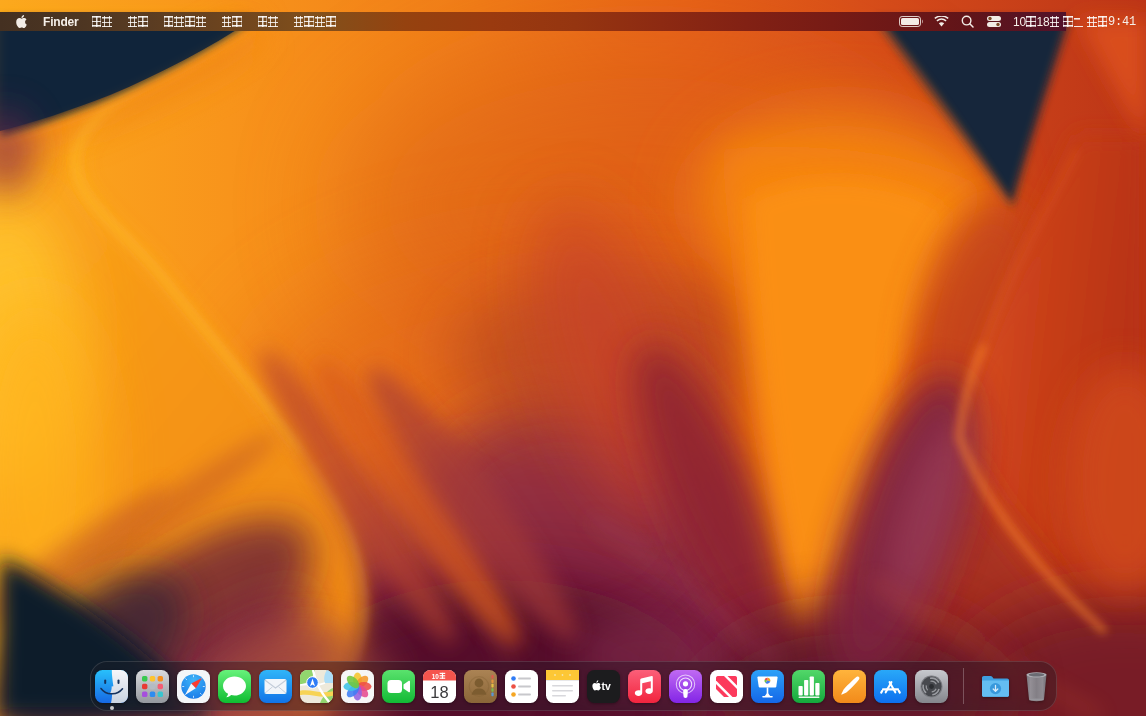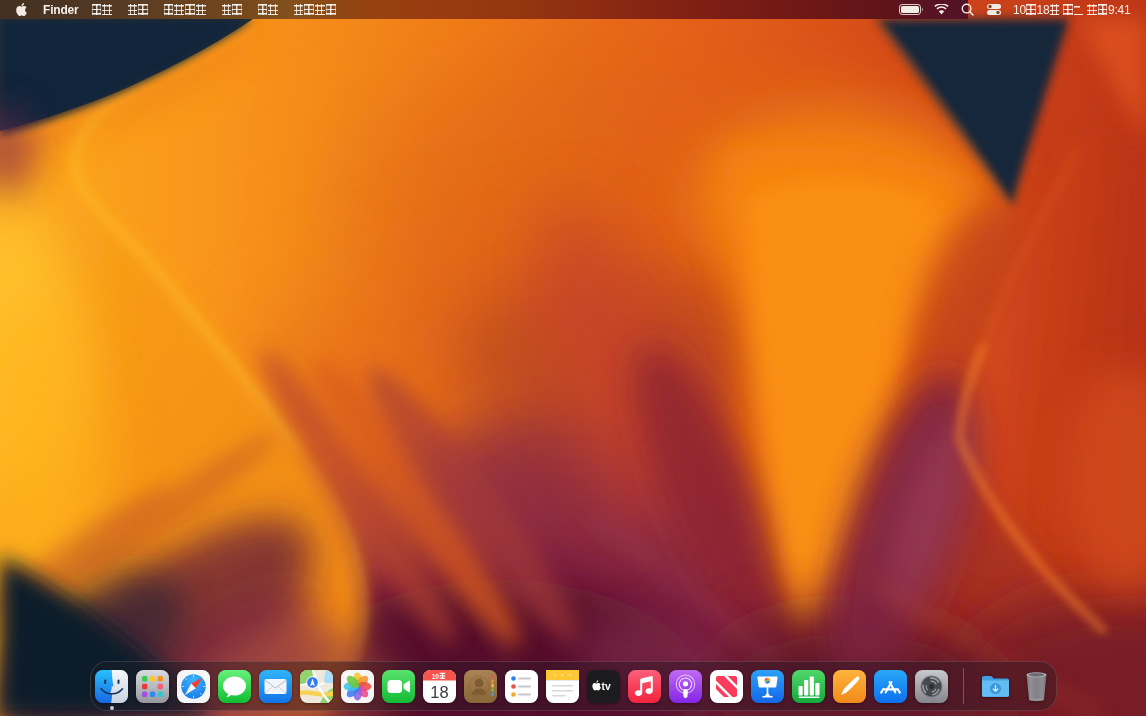--- a/index.html
+++ b/index.html
@@ -1,20 +1,20 @@
 <!DOCTYPE html>
 <html><head>
 <meta charset="utf-8">
 <style>
   html,body{margin:0;padding:0;width:1146px;height:716px;overflow:hidden;background:#0e2132;
     font-family:"Liberation Sans",sans-serif;}
   #stage{position:relative;width:1146px;height:716px;overflow:hidden;}
   #wall{position:absolute;left:0;top:0;}
   
-  #menubar{position:absolute;left:0;top:0;width:968px;height:19px;
+  #menubar{position:absolute;left:0;top:12px;width:1066px;height:19px;
     background:linear-gradient(90deg,
       #443021 0%, #4c3522 7%, #5a3c22 14%, #6f451e 22%, #82501b 30%,
       #95420f 38%, #9a3a0f 46%, #953510 54%, #8d2a12 62%, #822114 70%,
       #771b15 78%, #6b1717 85%, #601419 91%, #581323 96%, #52122a 100%);
     display:flex;align-items:center;color:#f4ede8;font-size:12.5px;}
   
   .g{display:inline-block;width:9.8px;height:11px;margin:0 0.5px;vertical-align:-1.5px;
      background:
        linear-gradient(#ffffffE8,#ffffffE8) 0 0/100% 1.6px no-repeat,
        linear-gradient(#ffffffD8,#ffffffD8) 0 4.6px/100% 1.4px no-repeat,
@@ -237,21 +237,21 @@
     <span class="mtxt" style="font-weight:400;">10</span>
         <span class="g" style="width:9.5px"></span>
         <span class="mtxt" style="font-weight:400;">18</span>
         <span class="g v2" style="width:9.5px"></span>
         <span class="gs"></span>
         <span class="g" style="width:9.5px"></span>
         <span class="g v3" style="width:9.5px"></span>
         <span class="gs"></span>
         <span class="g v2" style="width:9.5px"></span>
         <span class="g" style="width:9.5px"></span>
-        <span class="mtxt" style="font-weight:400;">9:41</span>
+        <span class="mtxt" style="font-weight:400;font-family:Liberation Mono, monospace;">9:41</span>
   </div>
 </div>
 
 <div id="dock">
 
   <div class="dicon">
         <svg width="33" height="33" viewBox="0 0 33 33">
     <defs>
             <linearGradient id="fb" x1="0" y1="0" x2="0" y2="1">
               <stop offset="0" stop-color="#28c0fb"></stop>

